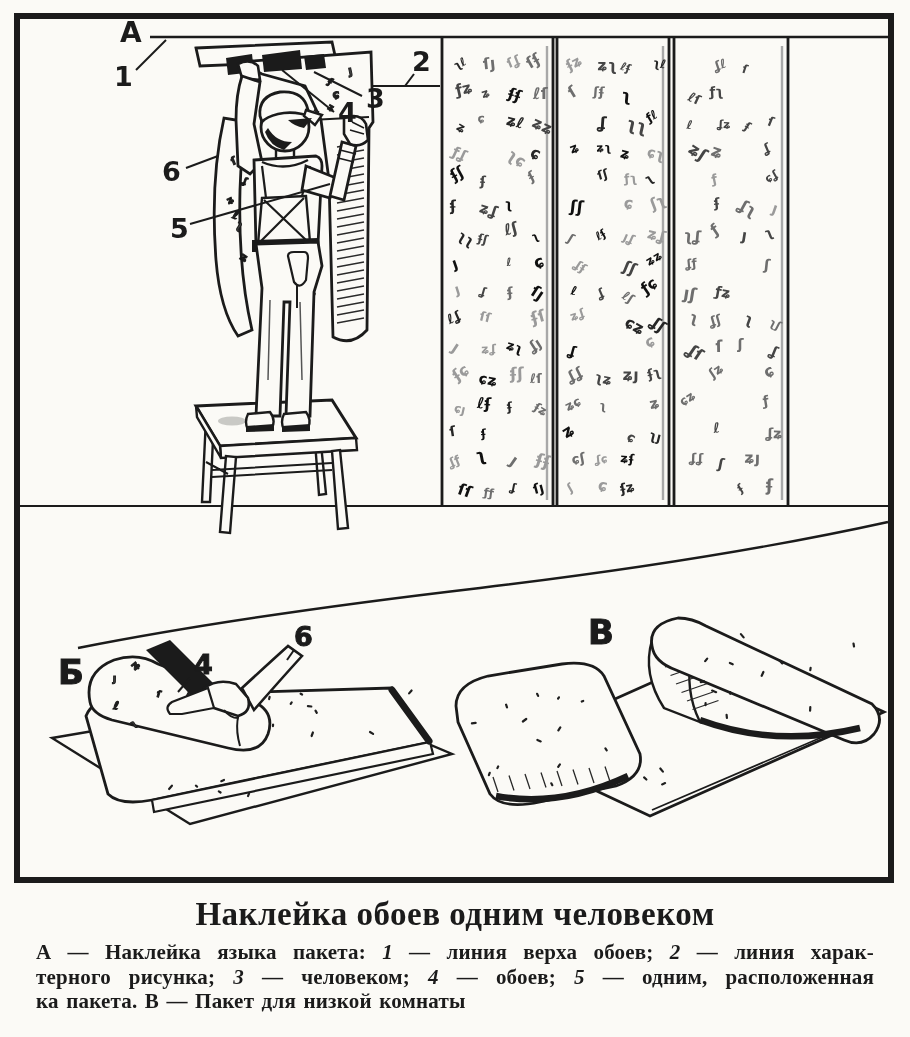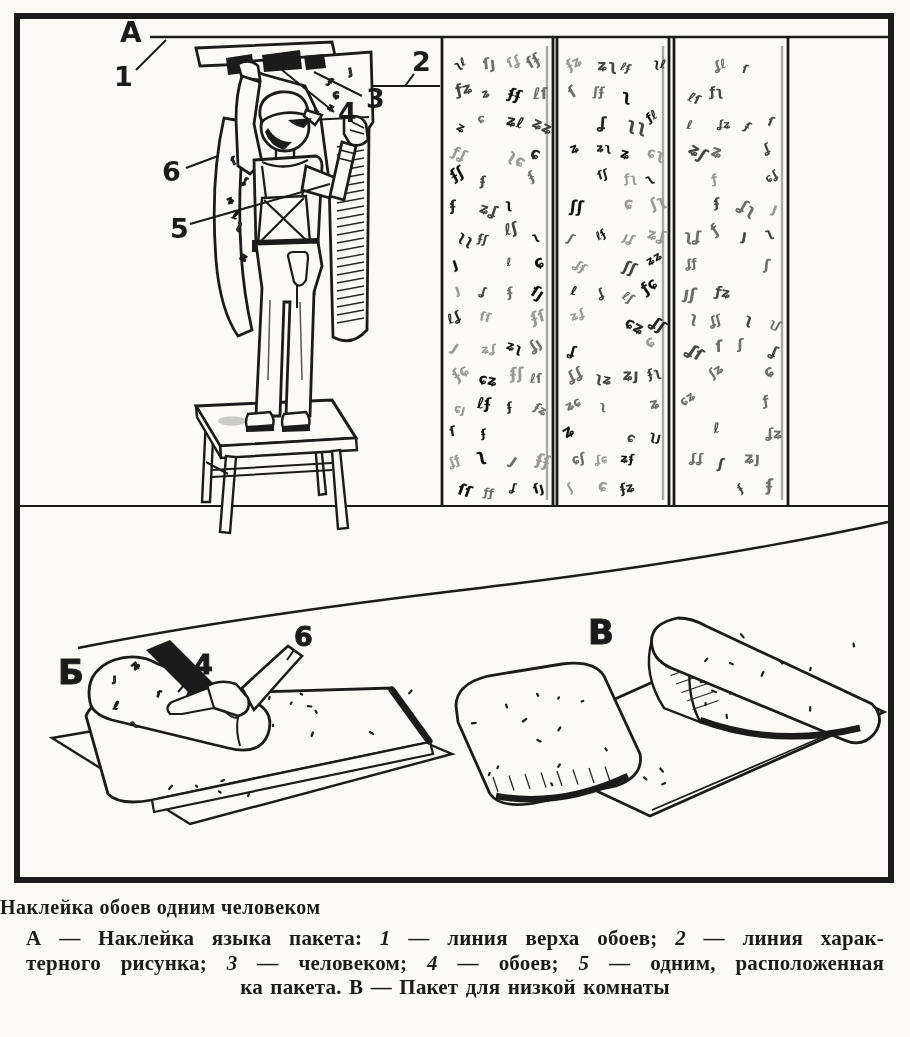--- a/index.html
+++ b/index.html
@@ -5,29 +5,29 @@
   html,body{margin:0;padding:0}
   body{
     width:910px;height:1037px;overflow:hidden;
     background:#fbfaf6;color:#1b1b1b;
     font-family:"Liberation Serif",serif;
   }
   .figure{position:relative;width:910px;height:886px}
   svg{display:block}
   .caption{width:910px}
   .caption-title{
-    font-size:20px;font-weight:bold;
+    text-align:center;font-size:33px;font-weight:bold;
     margin:10px 0 7px;letter-spacing:.5px;
   }
   .caption-lines{
-    padding:0 26px;font-size:21px;font-weight:bold;
+    padding:0 36px;font-size:21px;font-weight:bold;
     line-height:24.6px;letter-spacing:.2px;word-spacing:2px;
   }
   .caption-line.j{text-align:justify;text-align-last:justify}
-  .caption-line.c{text-align:center}
+  .caption-line.c{text-align:left}
   .it{font-style:italic}
   .figlabel{font-family:"DejaVu Sans",sans-serif;font-weight:bold;fill:#1b1b1b}
 </style>
 </head>
 <body>
 
 <div class="figure">
 <svg width="910" height="886" viewBox="0 0 910 886">
 
   <rect x="17" y="16" width="874" height="864" fill="none" stroke="#1b1b1b" stroke-width="6"></rect>

